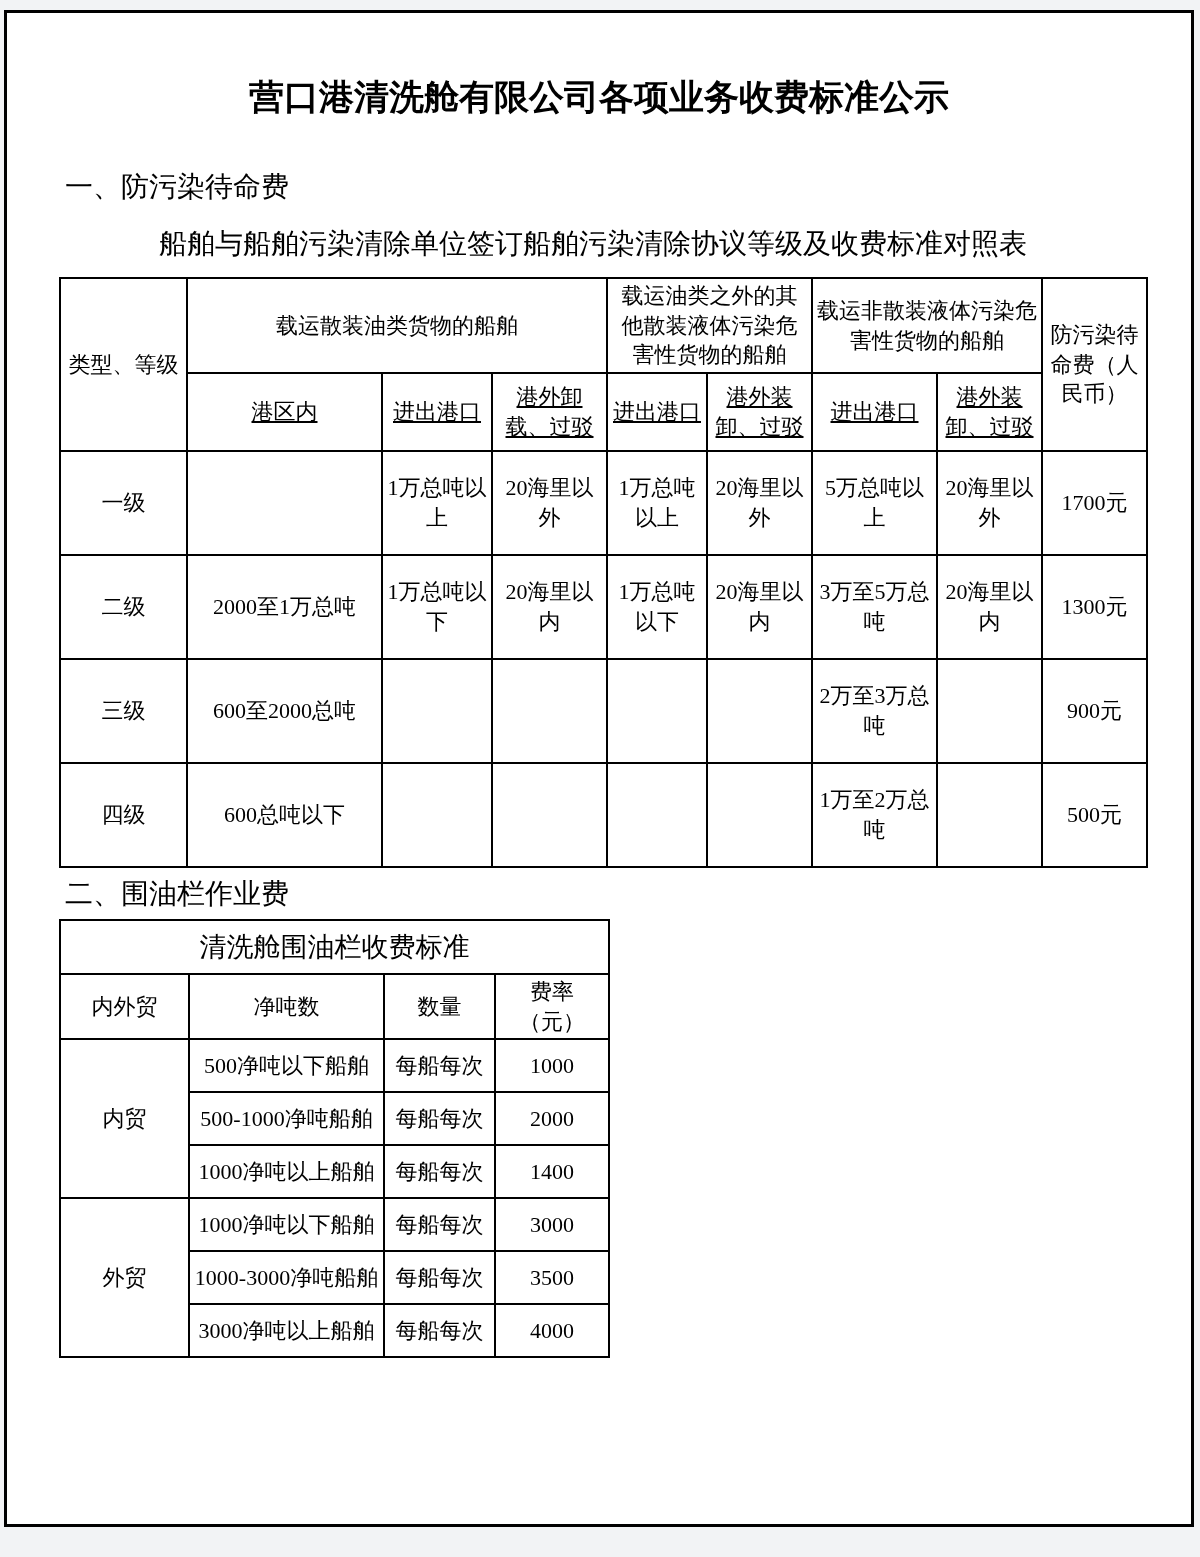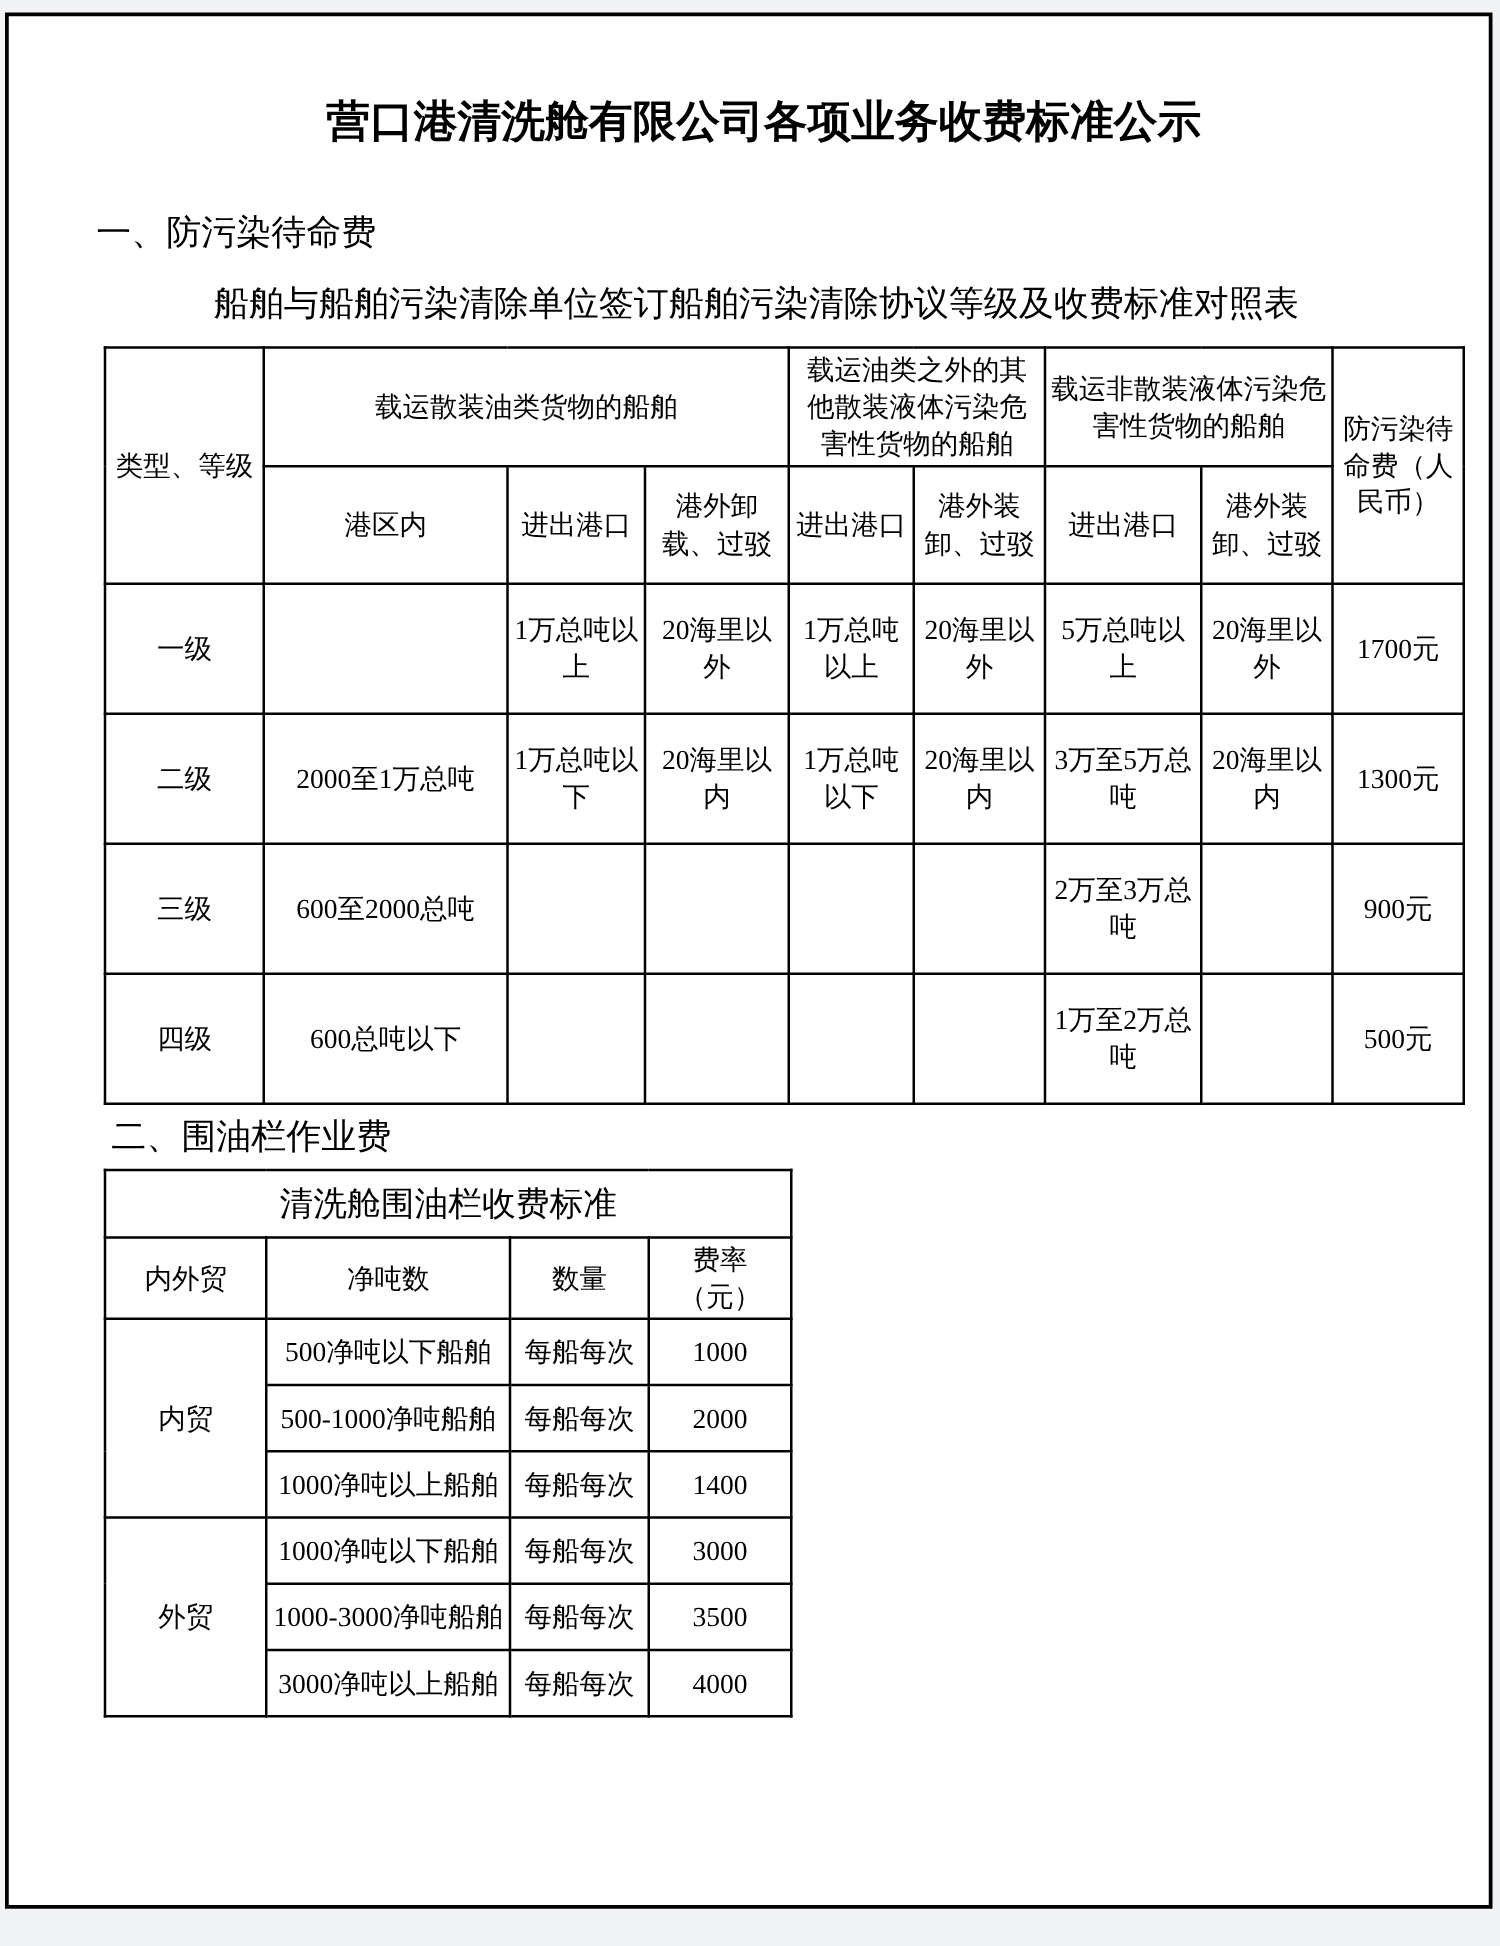--- a/index.html
+++ b/index.html
@@ -18,31 +18,30 @@
   }
   .page {
     position: absolute;
     left: 4px;
     top: 10px;
     width: 1190px;
     height: 1517px;
     background: #ffffff;
     border: 3px solid #000;
     box-sizing: border-box;
-    padding-left: 24px;
   }
   .doc-title {
     margin: 64px 0 0 0;
     text-align: center;
     font-size: 35px;
     font-weight: bold;
     line-height: 1.2;
   }
   .section-heading {
-    margin: 50px 0 0 46px;
+    margin: 50px 0 0 58px;
     font-size: 28px;
     line-height: 1.25;
   }
   .section-heading.second {
     margin: 8px 0 4px 58px;
   }
   .table-caption {
     margin: 22px 12px 0 0;
     text-align: center;
     font-size: 28px;
@@ -62,21 +61,21 @@
     padding: 2px 4px;
     box-sizing: border-box;
     overflow: hidden;
     word-break: break-all;
   }
   .fee-table {
     margin: 16px 0 0 52px;
     width: 1087px;
   }
   .fee-table tr.grp-row { height: 92px; }
-  .fee-table tr.sub-row { height: 94px; }
+  .fee-table tr.sub-row { height: 78px; text-decoration: underline; }
   .fee-table tr.data-row { height: 104px; }
   .boom-table {
     margin: 8px 0 0 52px;
     width: 549px;
   }
   .boom-table tr.title-row { height: 54px; }
   .boom-table tr.head-row  { height: 51px; }
   .boom-table tr.data-row  { height: 53px; }
   .boom-table .t2-title {
     font-size: 27px;

